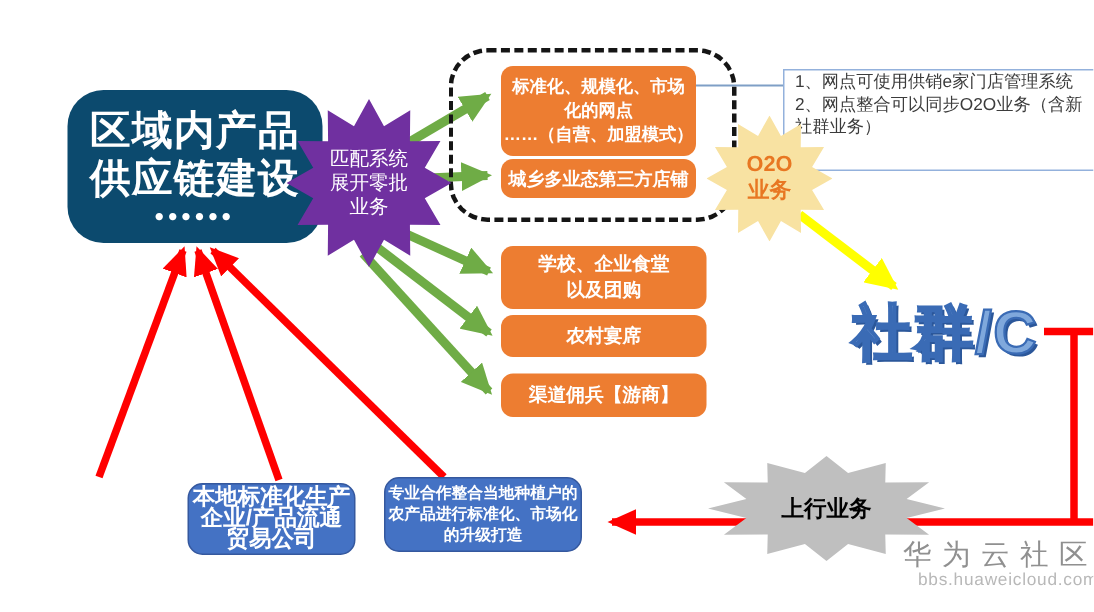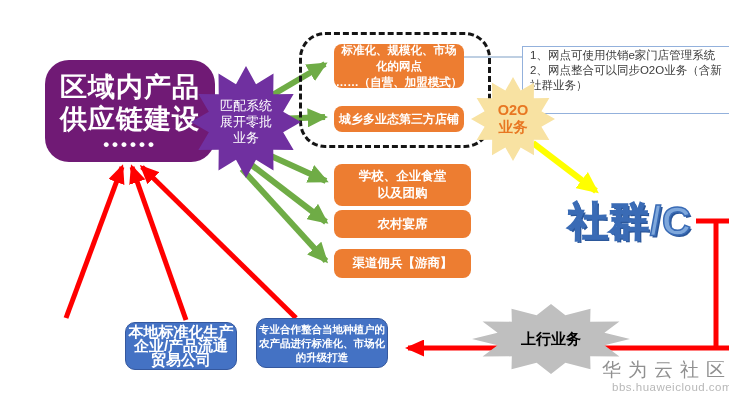--- a/index.html
+++ b/index.html
@@ -7,26 +7,26 @@
   .layer{position:absolute;left:0;top:0;z-index:1;}
   .node{position:absolute;box-sizing:border-box;display:flex;flex-direction:column;
         align-items:center;justify-content:center;text-align:center;z-index:2;overflow:hidden;}
   .orange{background:#ED7D31;color:#fff;font-weight:bold;border-radius:8px;}
   .blue{background:#4472C4;color:#fff;font-weight:bold;border-radius:10px;border:1px solid #35589e;}
   .star{clip-path:polygon(50% 0%,59.1% 16.2%,75% 6.7%,74.8% 25.2%,93.3% 25%,83.8% 40.9%,
         100% 50%,83.8% 59.1%,93.3% 75%,74.8% 74.8%,75% 93.3%,59.1% 83.8%,50% 100%,
         40.9% 83.8%,25% 93.3%,25.2% 74.8%,6.7% 75%,16.2% 59.1%,0% 50%,16.2% 40.9%,
         6.7% 25%,25.2% 25.2%,25% 6.7%,40.9% 16.2%);}
   .title-box{left:45px;top:60px;width:170px;height:102px;border-radius:24px;
-        background:#701a75;color:#fff;font-weight:bold;font-size:27px;line-height:32px;letter-spacing:1px;}
+        background:#0c4a6e;color:#fff;font-weight:bold;font-size:27px;line-height:32px;letter-spacing:1px;}
   .title-dots{font-size:17px;letter-spacing:3px;line-height:14px;margin-top:3px;}
   .purple-star{left:191px;top:66px;width:110px;height:112px;background:#7030A0;color:#ffffff;
         font-weight:normal;font-size:13px;line-height:16px;z-index:3;}
   .dashed-box{left:299px;top:32px;width:192px;height:116px;border:3px dashed #151515;border-radius:26px;background:transparent;}
-  .network-box{left:334px;top:44px;width:130px;height:44px;font-size:11.5px;line-height:16px;}
+  .network-box{left:334px;top:44px;width:130px;height:60px;font-size:11.5px;line-height:16px;}
   .shop-box{left:334px;top:106px;width:130px;height:26px;font-size:12px;}
   .o2o-star{left:471px;top:77px;width:84px;height:84px;background:#F8E2A2;color:#E87722;
         font-weight:bold;font-size:14.5px;line-height:17px;z-index:3;}
   .note-box{left:522px;top:46px;width:216px;height:68px;background:#fff;border:1.5px solid #93B1DC;
         color:#3b3b3b;font-size:11.5px;line-height:15px;text-align:left;align-items:flex-start;
         justify-content:flex-start;padding:1px 7px;font-weight:normal;}
   .school-box{left:334px;top:164px;width:137px;height:42px;font-size:12.5px;line-height:17px;}
   .banquet-box{left:334px;top:210px;width:137px;height:28px;font-size:12.5px;}
   .channel-box{left:334px;top:249px;width:137px;height:29px;font-size:12.5px;}
   .gray{background:#BFBFBF;color:#000;font-weight:bold;}

